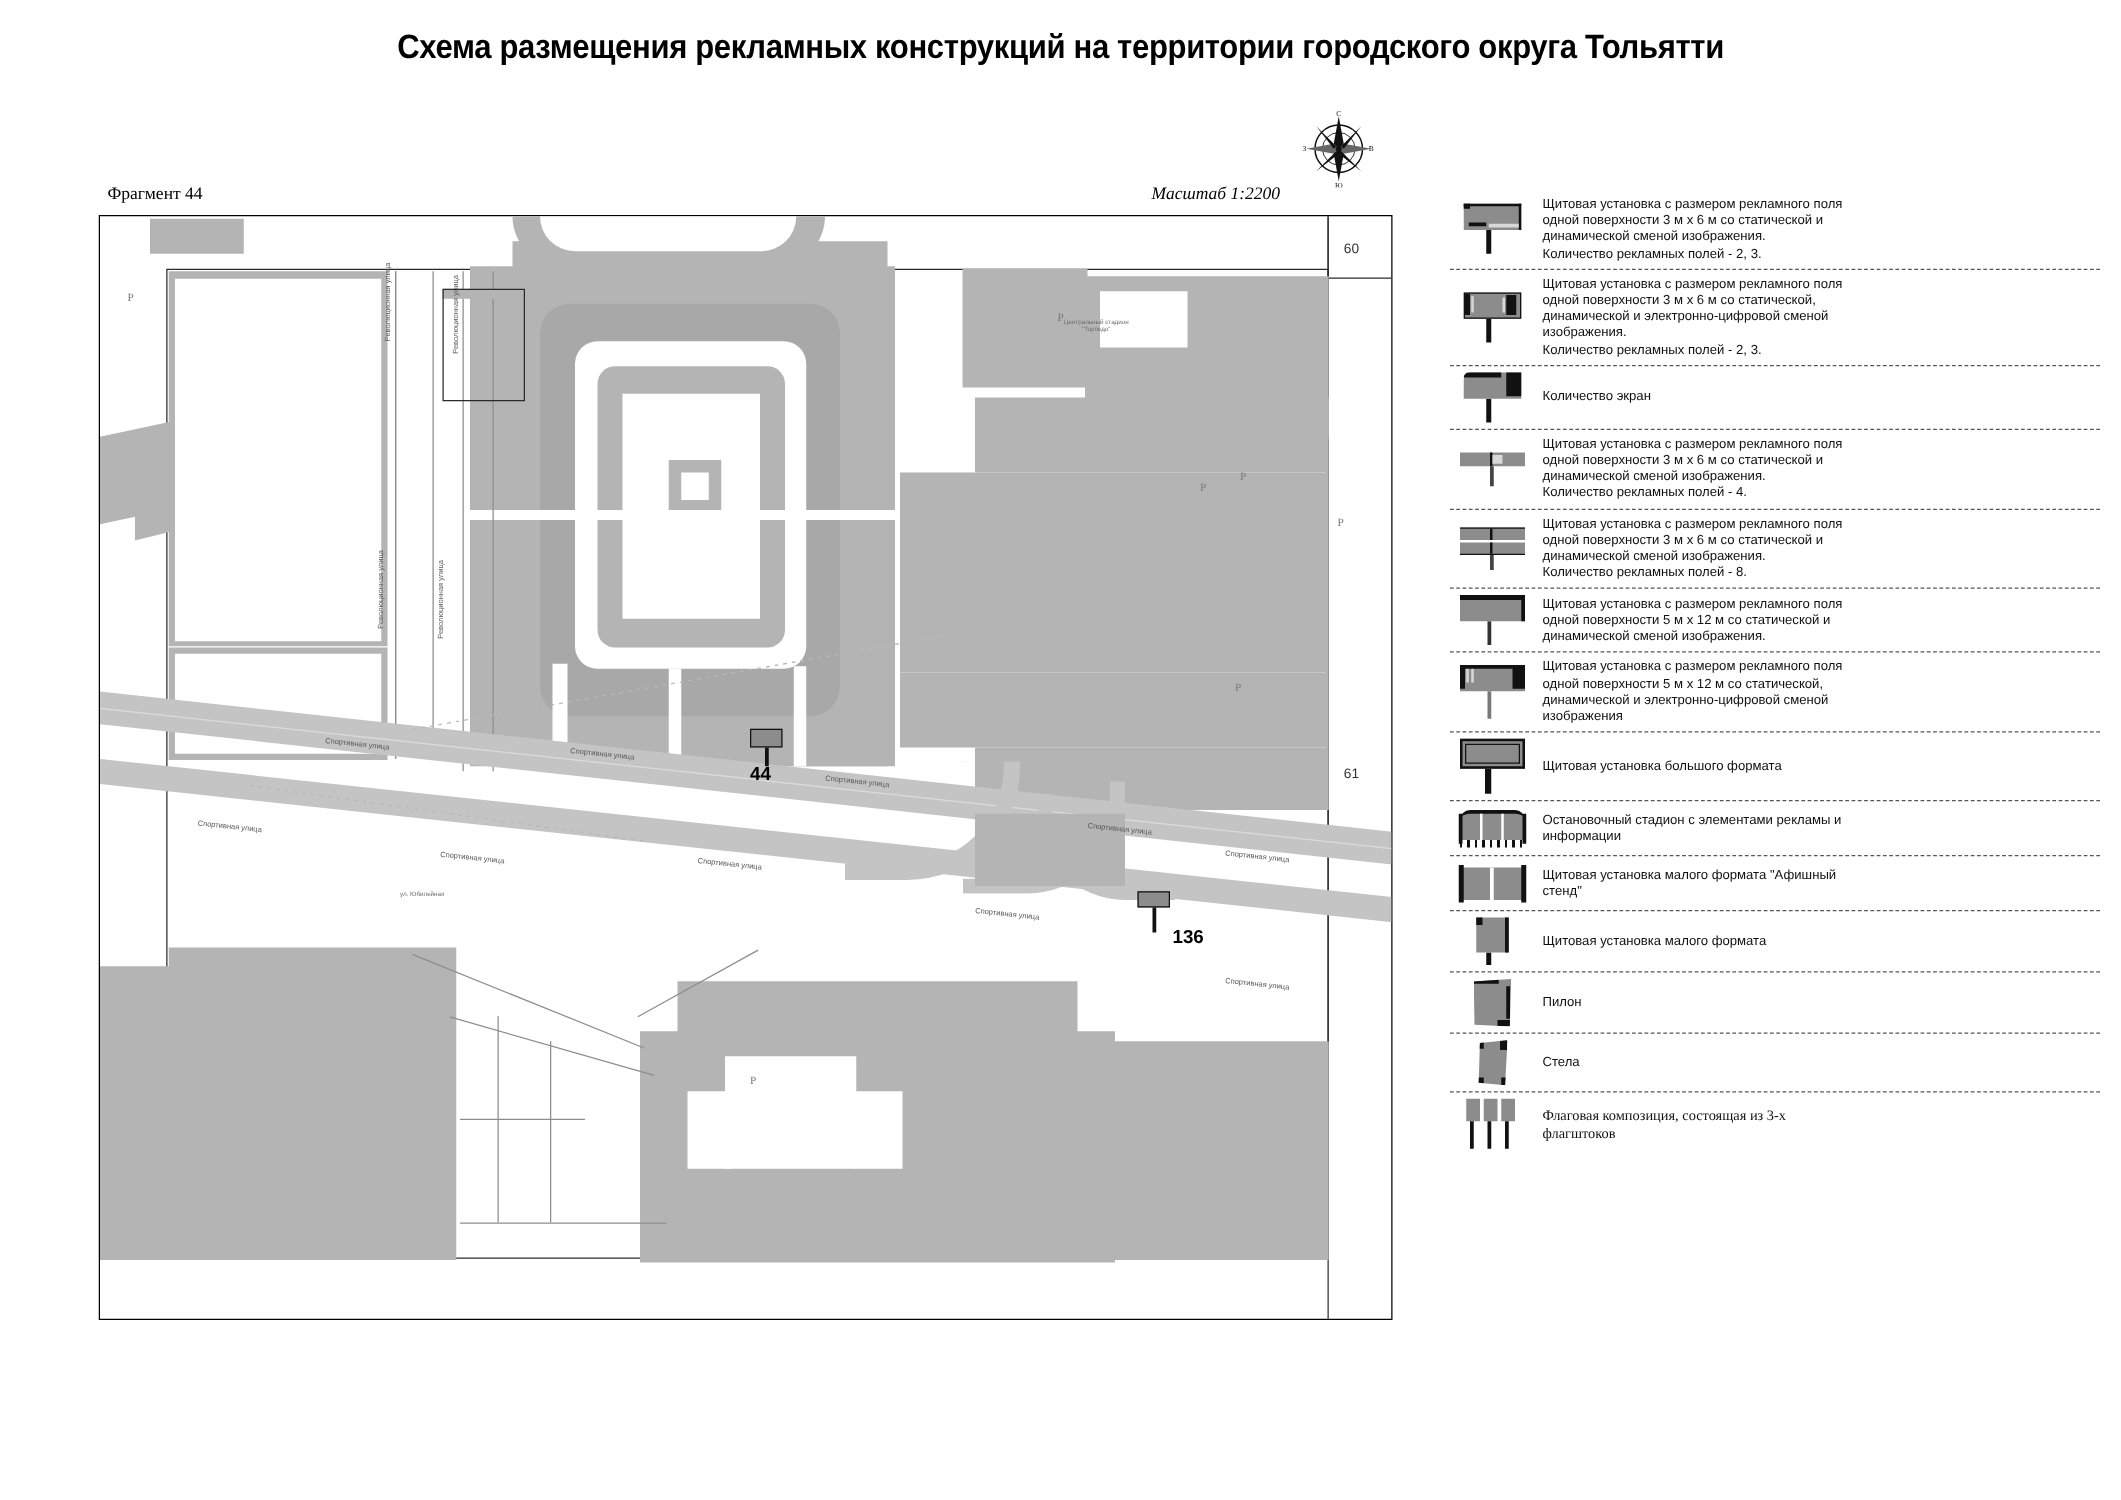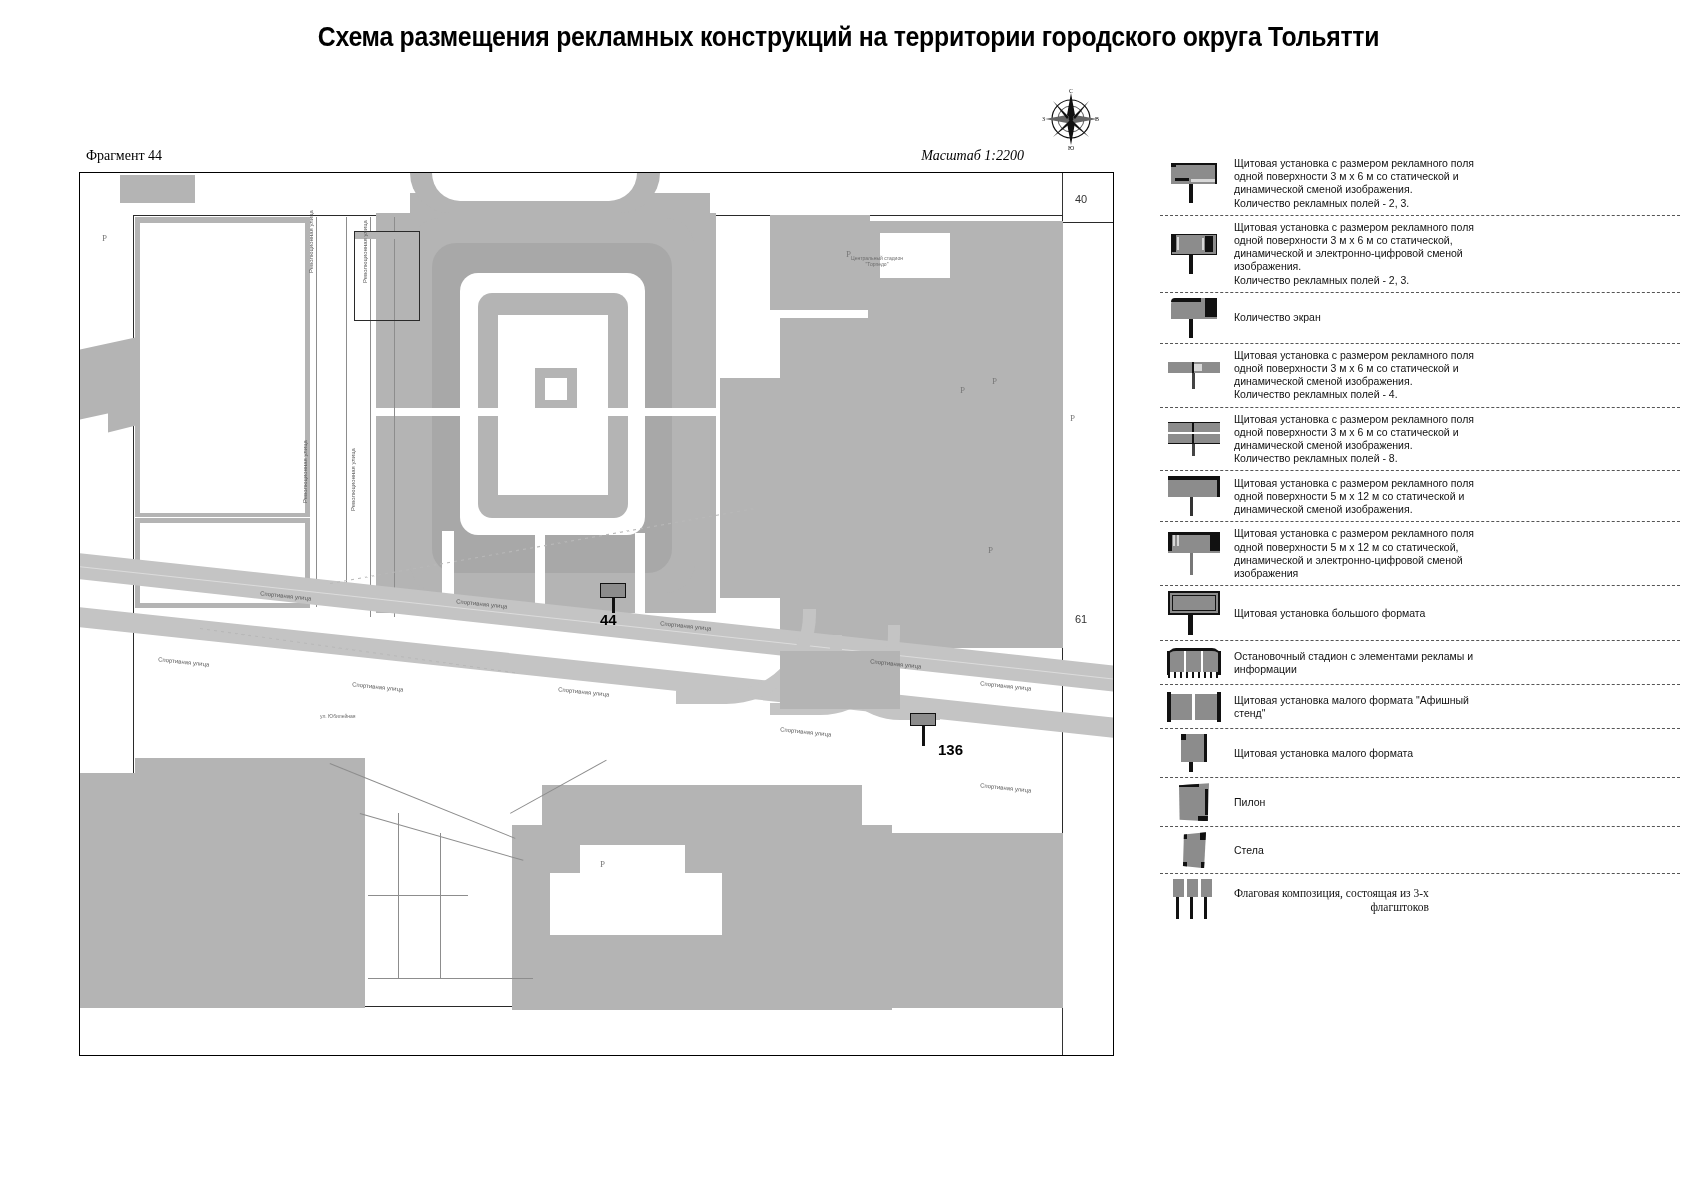--- a/index.html
+++ b/index.html
@@ -232,21 +232,21 @@
 </div>
 
 <div id="map-header">
   <span id="fragment-label">Фрагмент 44</span>
   <span id="scale-label">Масштаб 1:2200</span>
 </div>
 
 <div id="map-frame">
 
   <div class="inner-outline" style="left:982px; top:-2px; width:56px; height:52px;"></div>
-  <div class="grid-cell-num" style="left:995px; top:20px;">40</div>
+  <div class="grid-cell-num" style="left:995px; top:20px;">60</div>
   <div class="vline" style="left:982px; top:0; height:884px; background:#333;"></div>
   <div class="grid-cell-num" style="left:995px; top:440px;">61</div>
 
   <div class="inner-outline" style="left:53px; top:42px; width:930px; height:792px;"></div>
 
   <div class="poly poly-mid" style="left:40px; top:2px; width:75px; height:28px;"></div>
   <div class="poly poly-mid" style="left:0px; top:170px; width:60px; height:70px; transform:skewY(-12deg);"></div>
   <div class="poly poly-mid" style="left:28px; top:175px; width:100px; height:72px; transform:skewY(-14deg);"></div>
 
   <div class="poly poly-mid" style="left:330px; top:20px; width:300px; height:420px;"></div>
@@ -570,21 +570,21 @@
           <div class="dark-cell" style="right:0; top:0; width:6px; height:8px;"></div>
           <div class="dark-cell" style="left:0; bottom:0; width:5px; height:6px;"></div>
           <div class="dark-cell" style="right:0; bottom:0; width:5px; height:6px;"></div>
         </div>
       </div>
     </div>
     <div class="legend-text">Стела</div>
   </div>
 
 
-  <div class="legend-row" style="min-height:48px; border-bottom:none;text-align:right;">
+  <div class="legend-row" style="min-height:48px; border-bottom:none;">
     <div class="legend-icon">
       <div class="bb" style="width:46px; position:relative; height:42px;">
         <div class="dark-cell" style="position:absolute; left:2px;  top:0; width:11px; height:18px; background:#8c8c8c;"></div>
         <div class="dark-cell" style="position:absolute; left:16px; top:0; width:11px; height:18px; background:#8c8c8c;"></div>
         <div class="dark-cell" style="position:absolute; left:30px; top:0; width:11px; height:18px; background:#8c8c8c;"></div>
         <div class="dark-cell" style="position:absolute; left:5px;  top:18px; width:2.5px; height:22px; background:#111;"></div>
         <div class="dark-cell" style="position:absolute; left:19px; top:18px; width:2.5px; height:22px; background:#111;"></div>
         <div class="dark-cell" style="position:absolute; left:33px; top:18px; width:2.5px; height:22px; background:#111;"></div>
       </div>
     </div>

